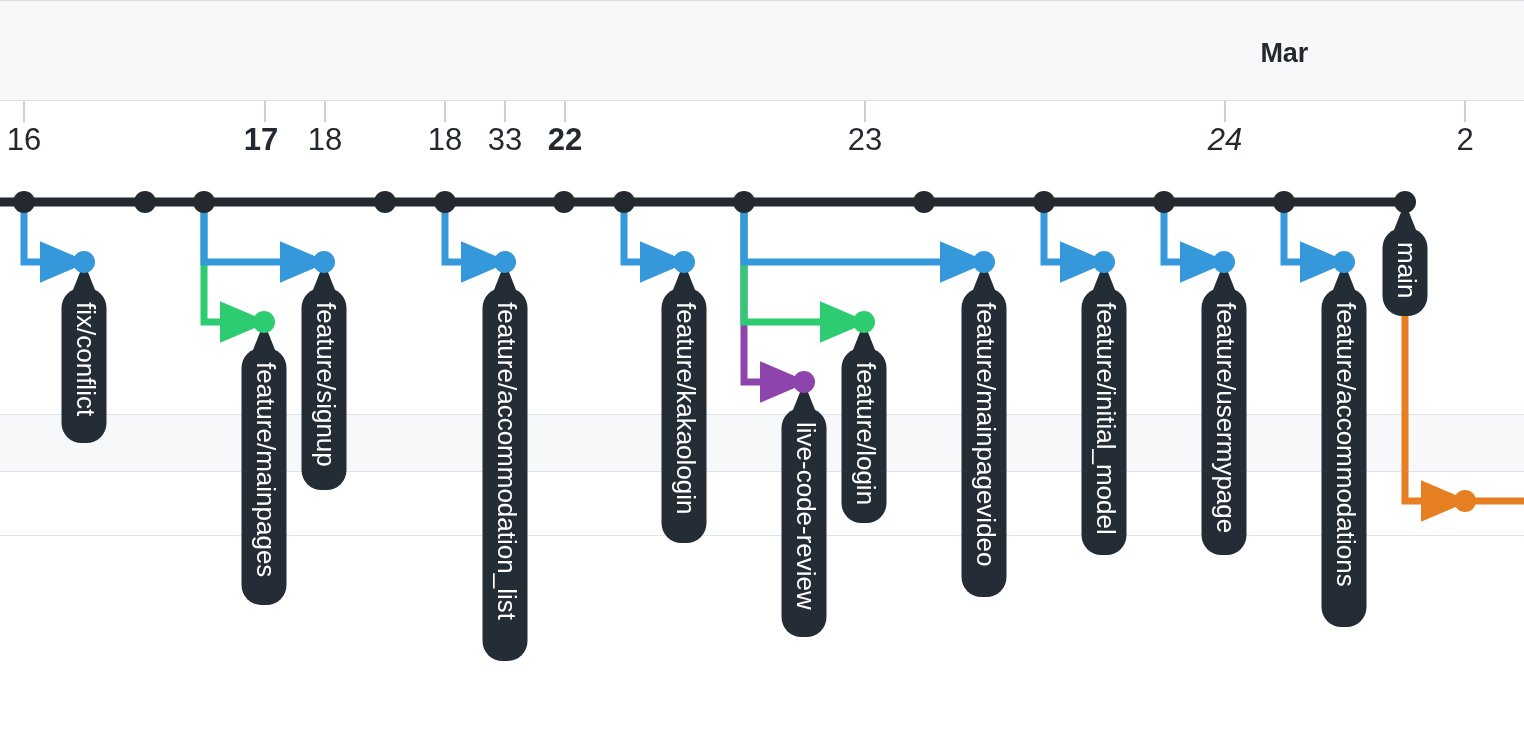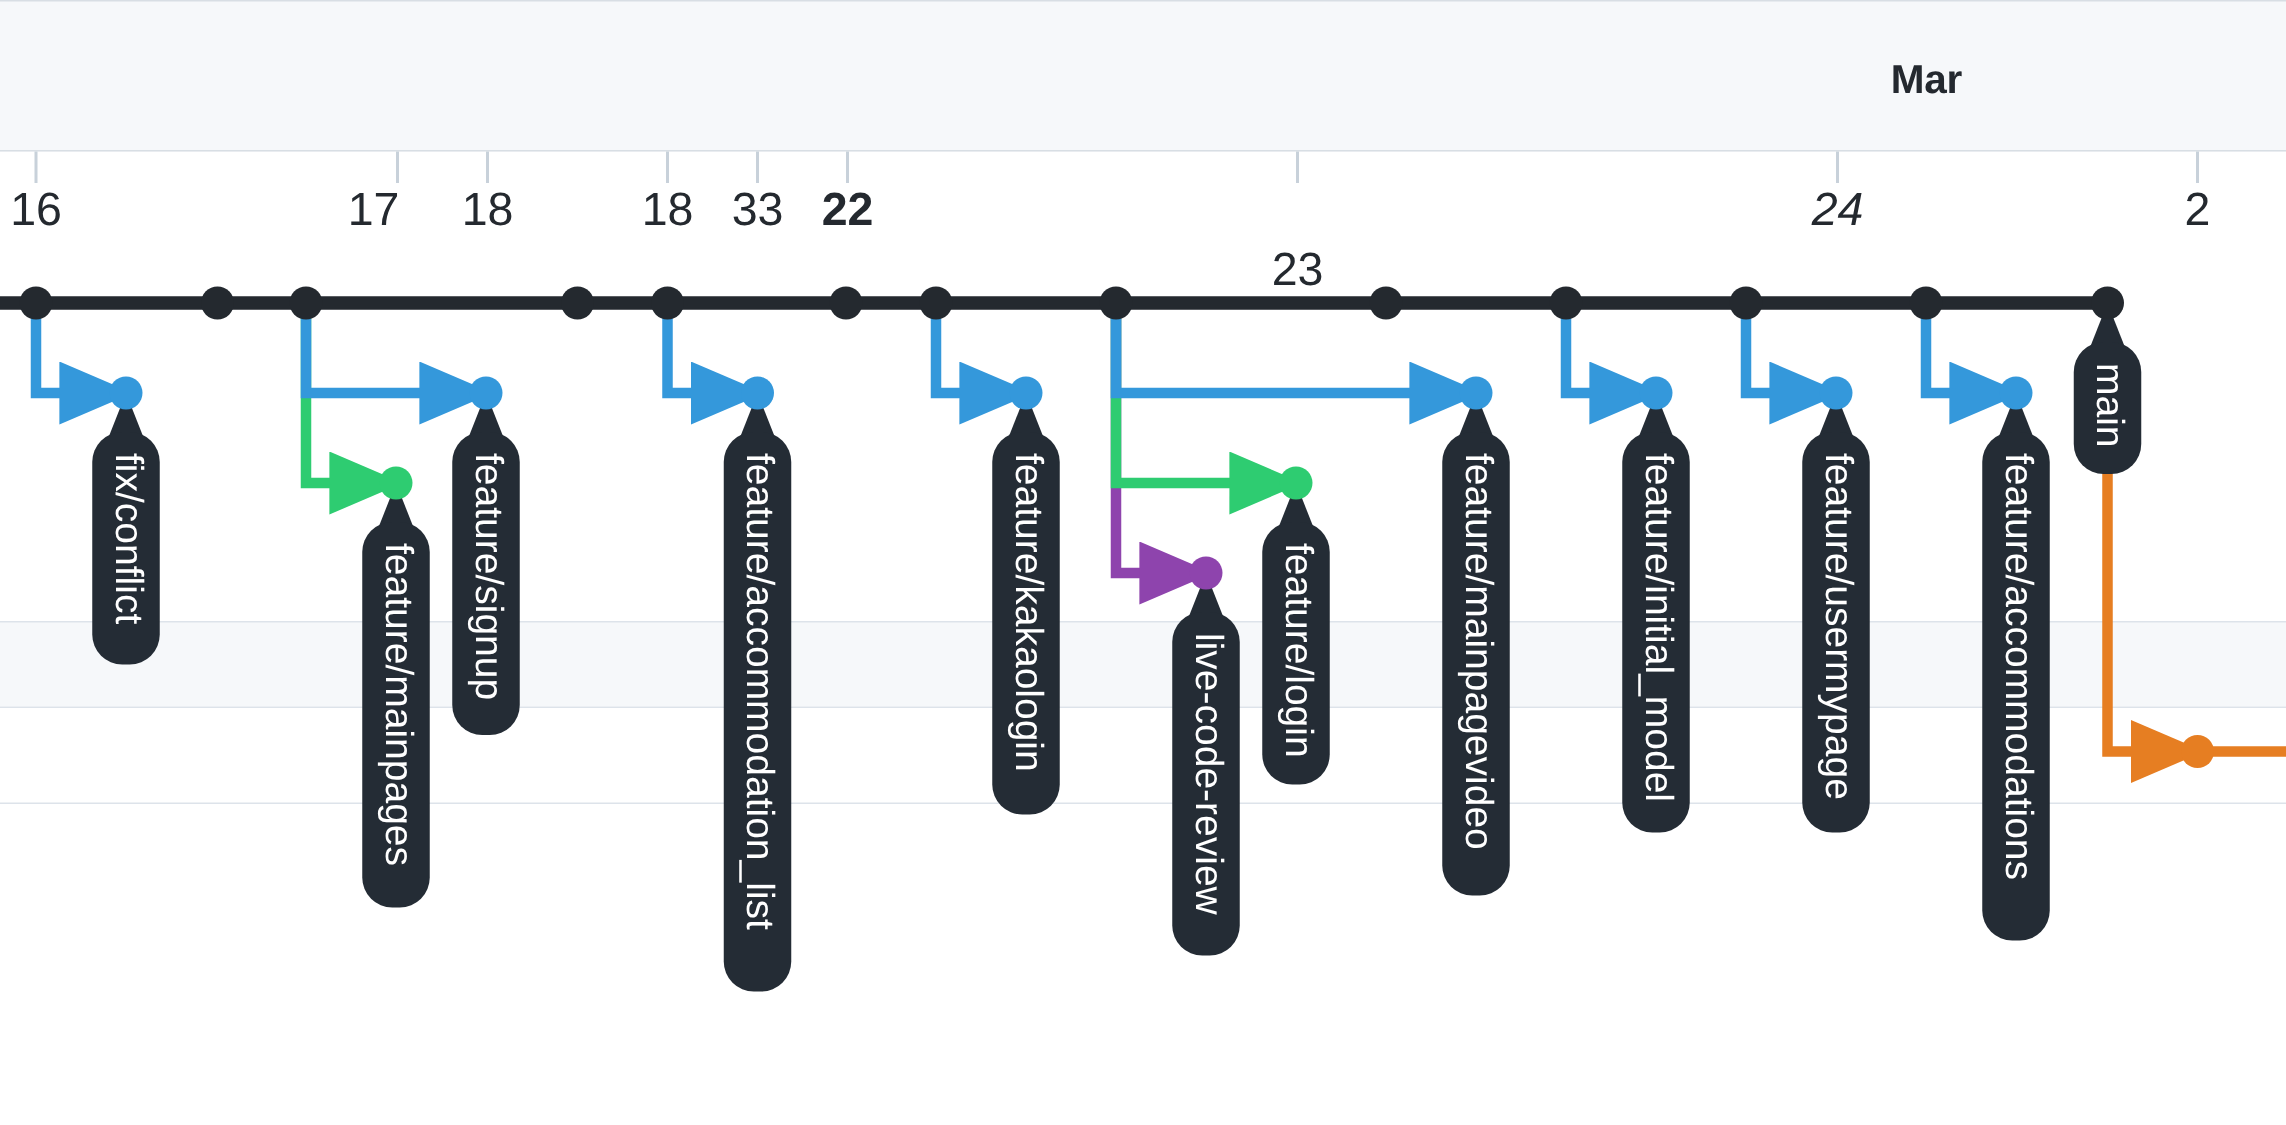--- a/index.html
+++ b/index.html
@@ -50,31 +50,31 @@
   <div class="rowline" style="top:471px;"></div>
   <div class="rowline" style="top:535px;"></div>
 
   <div class="month-band"></div>
   <div class="month-label" style="right:36px;top:38px;">Mar</div>
 
   <div id="axis-layer">
       <div class="tick" style="left: 23px; top: 101px; height: 21px;"></div>
       <div class="day-label" style="left: 24px; top: 122px;">16</div>
       <div class="tick" style="left: 264px; top: 101px; height: 21px;"></div>
-      <div class="day-label" style="left: 249px; top: 122px;">17</div>
+      <div class="day-label" style="left: 261px; top: 122px; font-weight: bold;">17</div>
       <div class="tick" style="left: 324px; top: 101px; height: 21px;"></div>
       <div class="day-label" style="left: 325px; top: 122px;">18</div>
       <div class="tick" style="left: 444px; top: 101px; height: 21px;"></div>
       <div class="day-label" style="left: 445px; top: 122px;">18</div>
       <div class="tick" style="left: 504px; top: 101px; height: 21px;"></div>
       <div class="day-label" style="left: 505px; top: 122px;">33</div>
       <div class="tick" style="left: 564px; top: 101px; height: 21px;"></div>
       <div class="day-label" style="left: 565px; top: 122px; font-weight: bold;">22</div>
       <div class="tick" style="left: 864px; top: 101px; height: 21px;"></div>
-      <div class="day-label" style="left: 865px; top: 122px; margin-top: 40px;">23</div>
+      <div class="day-label" style="left: 865px; top: 122px;">23</div>
       <div class="tick" style="left: 1224px; top: 101px; height: 21px;"></div>
       <div class="day-label" style="left: 1225px; top: 122px; font-style: italic;">24</div>
       <div class="tick" style="left: 1464px; top: 101px; height: 21px;"></div>
       <div class="day-label" style="left: 1465px; top: 122px;">2</div>
     </div>
 
   <svg id="graph" viewBox="0 0 1524 750">
     <defs>
       <marker id="arrow-blue" markerWidth="7" markerHeight="7" refX="3.2" refY="3" orient="auto">
           <path d="M0,0 L7,3 L0,6 z" fill="#3498db"></path>

